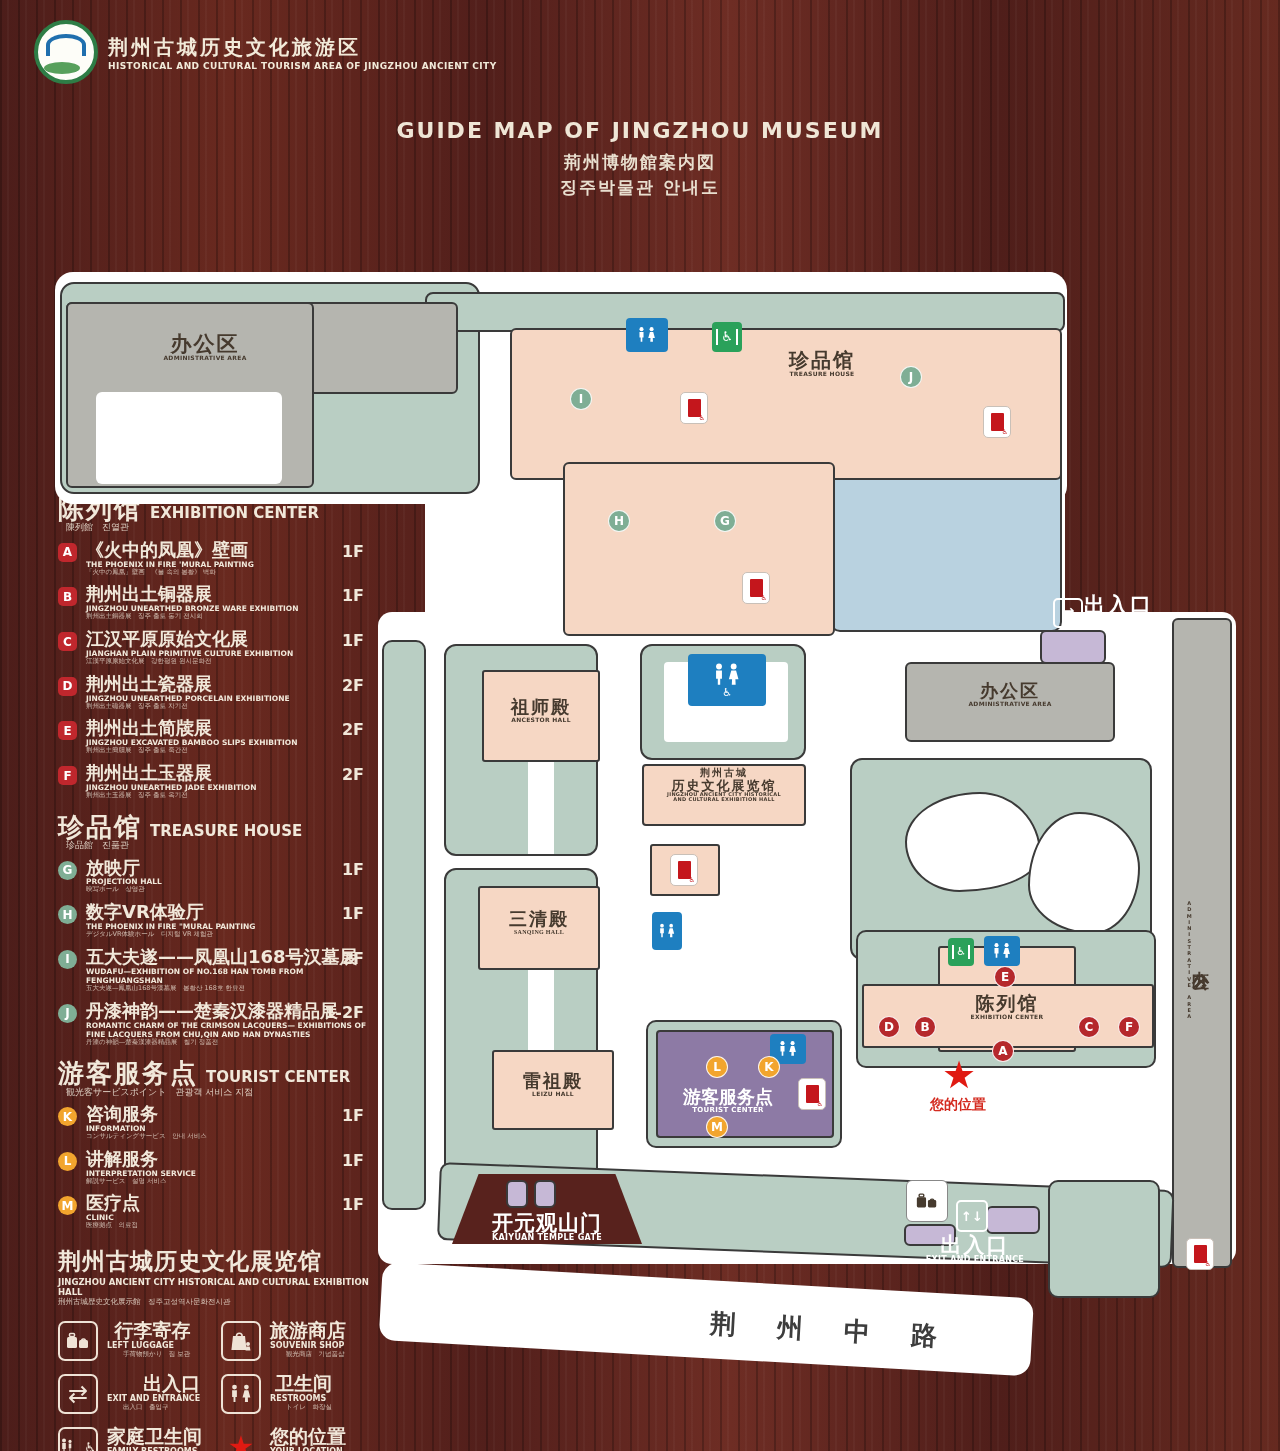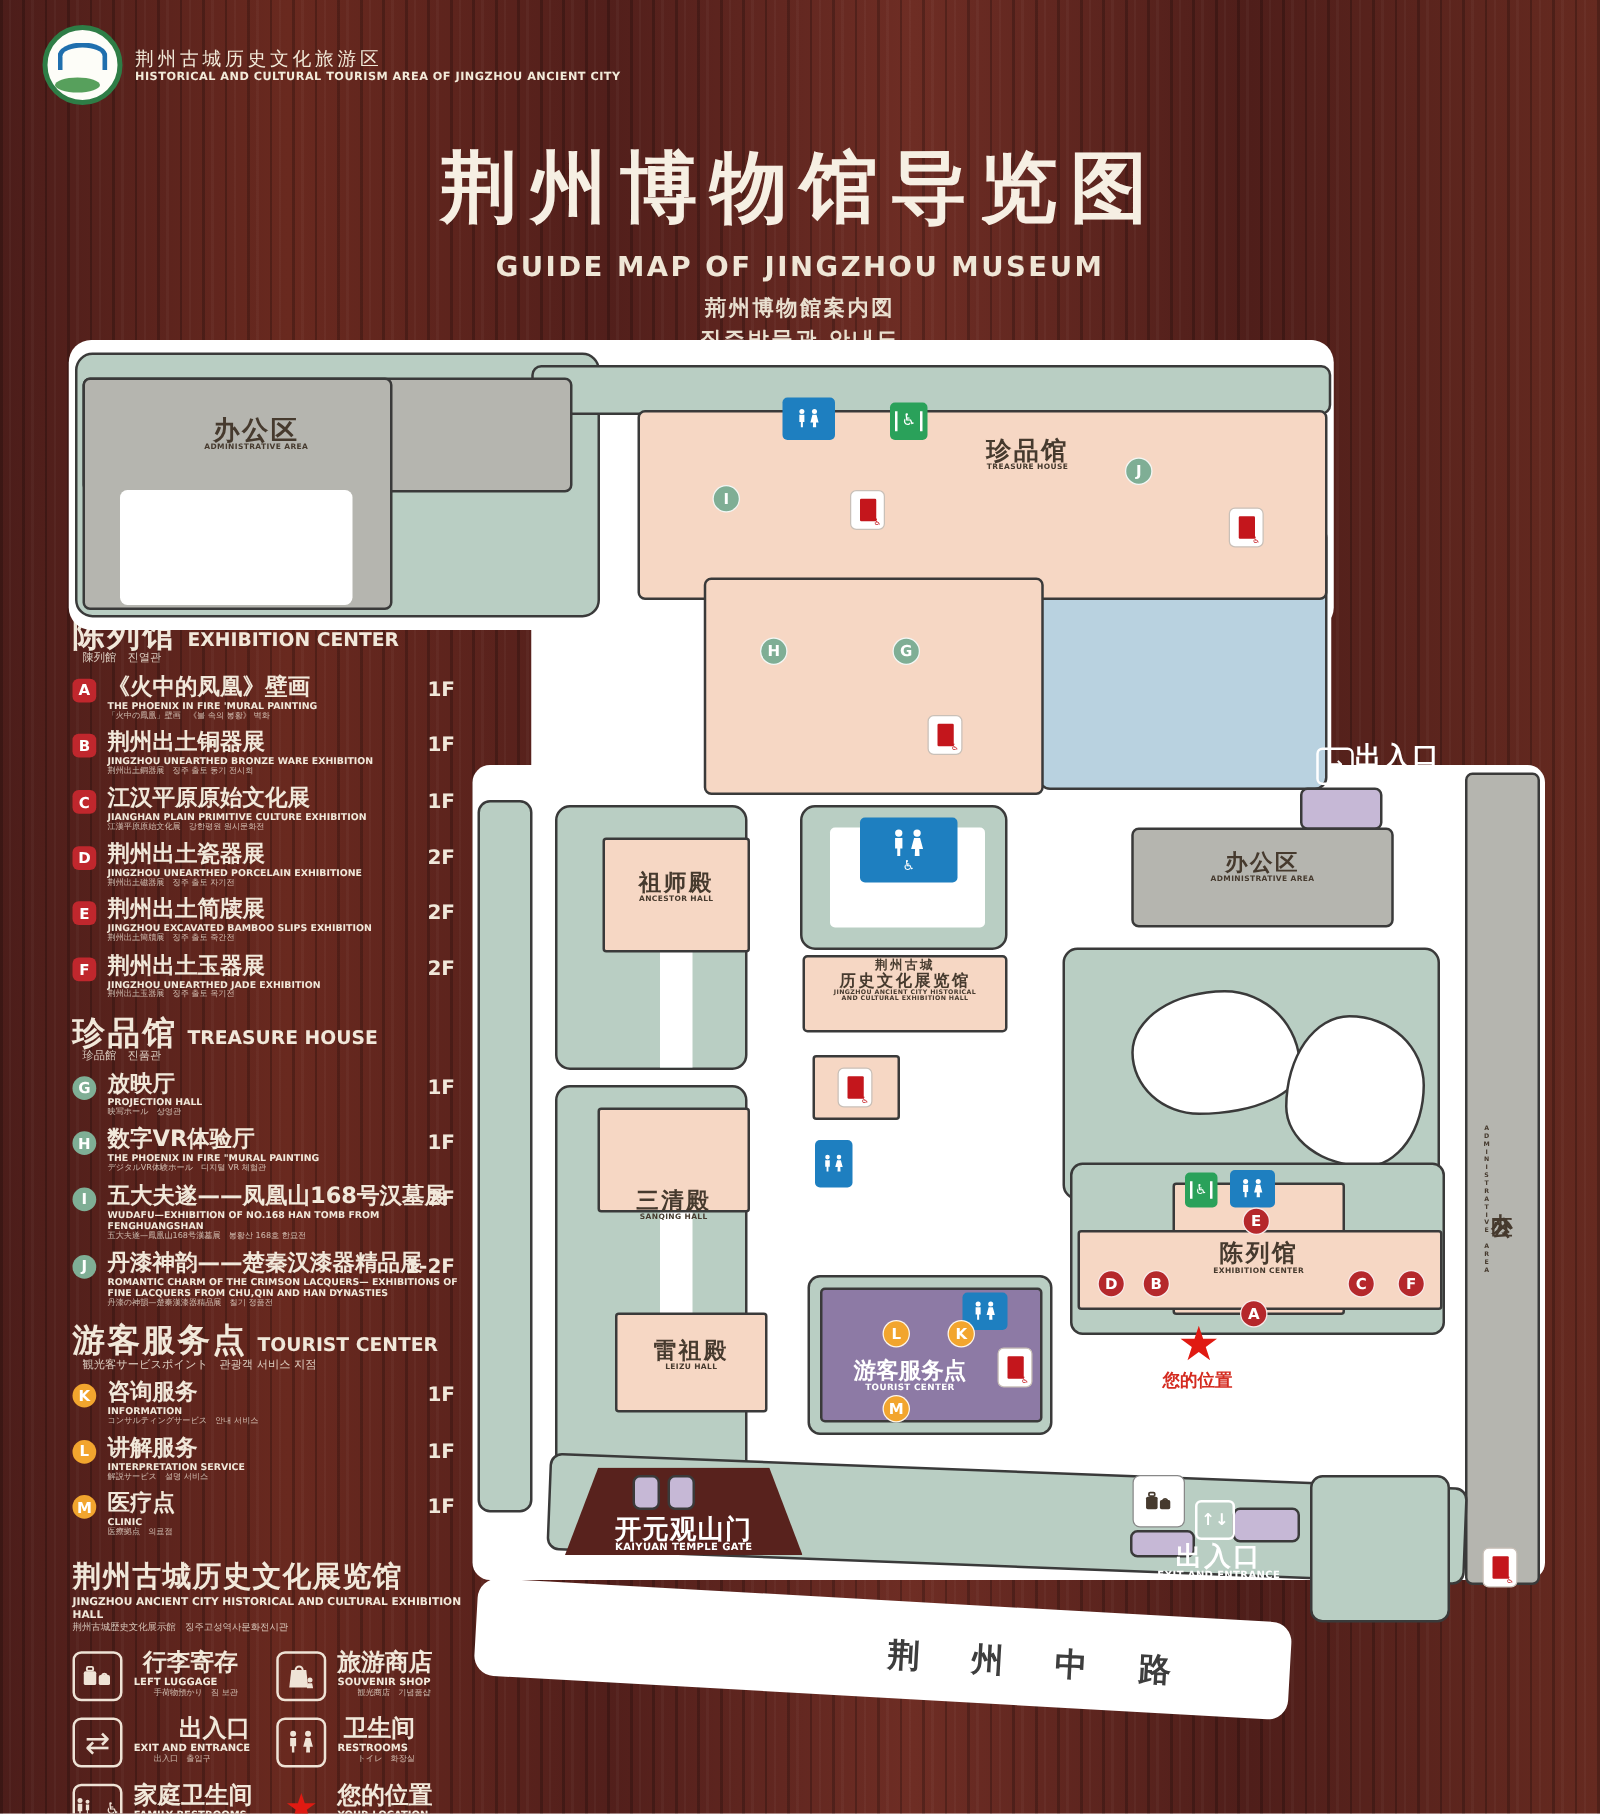--- a/index.html
+++ b/index.html
@@ -10,21 +10,21 @@
       linear-gradient(90deg,#4c1d1a 0%,#69291f 18%,#521f1b 38%,#6e2d24 57%,#4f1e1a 78%,#662a20 100%);
   }
   .abs{position:absolute;}
   
   .logo-row{display:flex;align-items:center;gap:10px;color:#f2ead9;}
   .ring{width:56px;height:56px;border-radius:50%;background:#fdfdf8;border:4px solid #2e7d46;position:relative;overflow:hidden;flex:0 0 auto;}
   .ring::after{content:"";position:absolute;left:8px;top:10px;width:32px;height:18px;border:4px solid #1f6fae;border-radius:50% 50% 0 0;border-bottom:none;}
   .ring::before{content:"";position:absolute;left:6px;bottom:6px;width:36px;height:12px;background:#57a05c;border-radius:50%;}
   .blob{width:52px;height:52px;border-radius:46% 54% 52% 48%;background:#b91f1f;position:relative;flex:0 0 auto;}
   .blob svg{position:absolute;left:8px;top:6px;}
-  .l1zh{font-size:15px;font-weight:normal;letter-spacing:3px;}
+  .l1zh{font-size:20px;font-weight:bold;letter-spacing:3px;}
   .l1en{font-size:9px;font-weight:bold;letter-spacing:.4px;}
   .l2zh{font-size:22px;font-weight:bold;letter-spacing:6px;}
   .l2en{font-size:13px;font-weight:bold;letter-spacing:1.5px;}
   .title{font-size:62px;font-weight:900;color:#f6efe3;letter-spacing:10px;white-space:nowrap;}
   .sub-en{font-size:22px;font-weight:bold;color:#efe6d6;letter-spacing:2px;}
   .sub-ja,.sub-ko{font-size:17px;font-weight:bold;color:#e9dfcf;letter-spacing:2px;}
   .center{text-align:center;}
   
   #legend{left:58px;top:496px;width:312px;color:#f1e8da;}
   .sec-h .zh{font-size:26px;font-weight:900;letter-spacing:2px;}
@@ -90,21 +90,20 @@
 
   <div class="abs logo-row" style="left:34px;top:20px;">
     <div class="ring"></div>
     <div>
       <div class="l1zh">荆州古城历史文化旅游区</div>
       <div class="l1en">HISTORICAL AND CULTURAL TOURISM AREA OF JINGZHOU ANCIENT CITY</div>
     </div>
   </div>
 
   <div class="abs center" style="left:240px;top:108px;width:800px;">
-    <div class="title">荆州博物馆导览图</div>
     <div class="sub-en" style="margin-top:10px;">GUIDE MAP OF JINGZHOU MUSEUM</div>
     <div class="sub-ja" style="margin-top:8px;">荊州博物館案内図</div>
     <div class="sub-ko" style="margin-top:2px;">징주박물관 안내도</div>
   </div>
 
   <div class="abs" id="legend">
 
     <div class="sec-h" style="margin-top:0;">
       <span class="zh">陈列馆</span><span class="en">EXHIBITION CENTER</span>
       <div class="sub">陳列館　진열관</div>
@@ -389,21 +388,21 @@
     <div class="abs white" style="left:528px;top:760px;width:26px;height:94px;"></div>
     <div class="b pink" style="left:482px;top:670px;width:118px;height:92px;border-radius:3px;"></div>
     <div class="mlabel" style="left:486px;top:698px;width:110px;">
       <span class="zh" style="font-size:18px;">祖师殿</span>
       <span class="en">ANCESTOR HALL</span>
     </div>
 
     <div class="b green" style="left:444px;top:868px;width:154px;height:340px;border-radius:12px;"></div>
     <div class="abs white" style="left:528px;top:966px;width:26px;height:88px;"></div>
     <div class="b pink" style="left:478px;top:886px;width:122px;height:84px;border-radius:3px;"></div>
-    <div class="mlabel" style="left:482px;top:952px;width:114px;">
+    <div class="mlabel" style="left:482px;top:910px;width:114px;font-family:Liberation Serif, serif;">
       <span class="zh" style="font-size:18px;">三清殿</span>
       <span class="en">SANQING HALL</span>
     </div>
     <div class="b pink" style="left:492px;top:1050px;width:122px;height:80px;border-radius:3px;"></div>
     <div class="mlabel" style="left:496px;top:1072px;width:114px;">
       <span class="zh" style="font-size:18px;">雷祖殿</span>
       <span class="en">LEIZU HALL</span>
     </div>
 
     <div class="b green" style="left:640px;top:644px;width:166px;height:116px;border-radius:12px;"></div>

